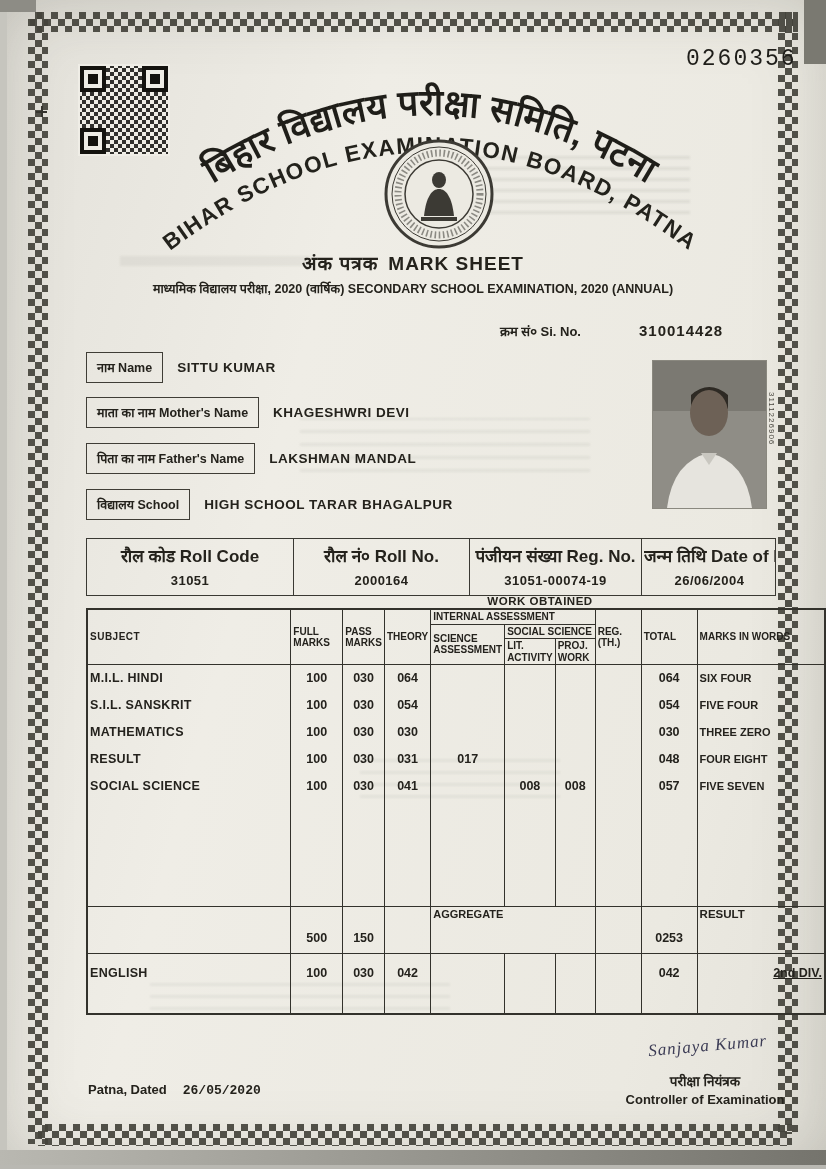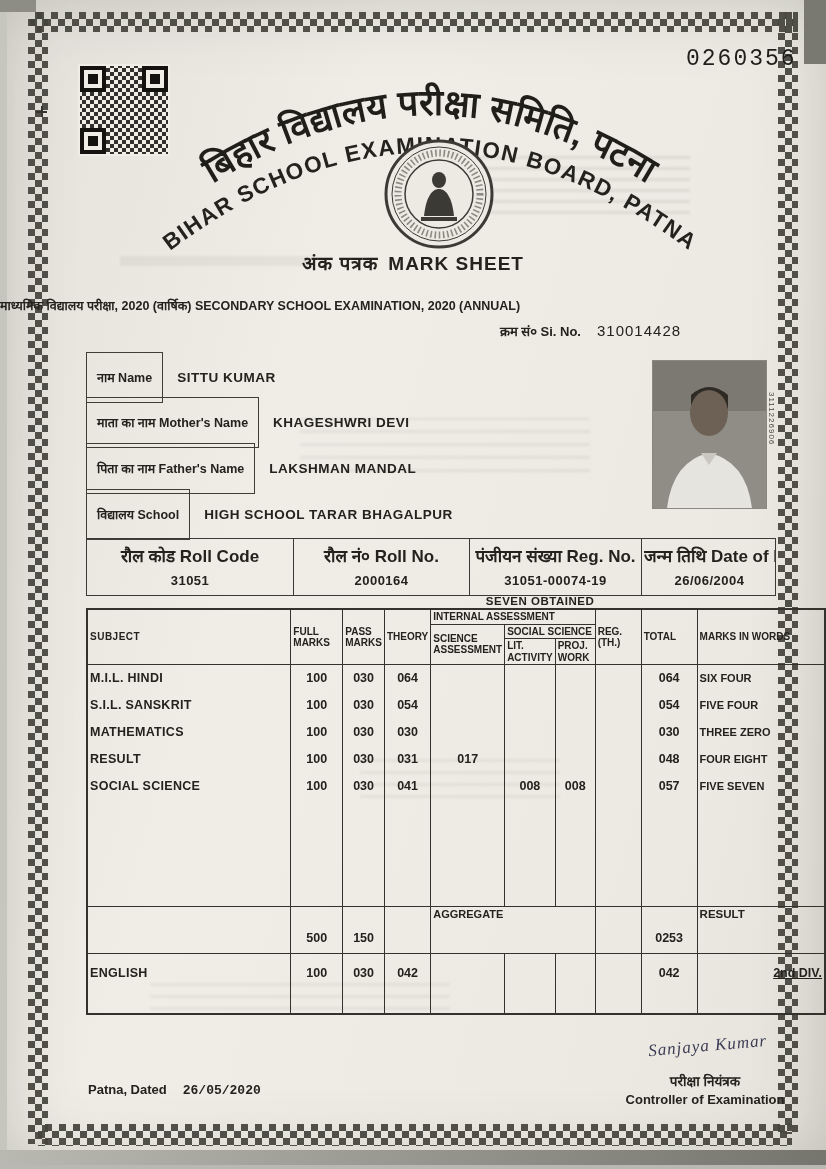--- a/index.html
+++ b/index.html
@@ -31,27 +31,27 @@
   .g5{left:150px;top:980px;width:300px;height:30px;background:repeating-linear-gradient(0deg,rgba(95,100,90,.07) 0 3px,transparent 3px 12px);}
 
   .serial{position:absolute;left:686px;top:46px;font-family:"Liberation Mono",monospace;font-size:23px;letter-spacing:2px;color:#1f1e1a;}
   .qr{position:absolute;left:78px;top:64px;width:92px;height:92px;}
   .plusmark{position:absolute;left:36px;top:106px;width:11px;height:11px;
     background:linear-gradient(#35342e,#35342e) 50% 0/2px 100% no-repeat,linear-gradient(#35342e,#35342e) 0 50%/100% 2px no-repeat;}
   .arc-wrap{position:absolute;left:80px;top:55px;width:700px;height:225px;}
   .seal{position:absolute;left:383px;top:138px;width:112px;height:112px;}
   .marksheet-title{position:absolute;left:0;top:250px;width:826px;text-align:center;font-size:19px;font-weight:bold;letter-spacing:1px;}
   .marksheet-title .gap{display:inline-block;width:10px;}
-  .exam-line{position:absolute;left:0;top:297px;width:826px;text-align:left;font-size:12.5px;font-weight:bold;}
+  .exam-line{position:absolute;left:0;top:280px;width:826px;text-align:center;font-size:12.5px;font-weight:bold;}
   .slno{position:absolute;left:500px;top:322px;display:flex;align-items:baseline;gap:16px;}
   .slno .lbl{font-size:13px;font-weight:bold;}
-  .slno .val{font-size:15px;font-weight:normal;letter-spacing:1px;}
+  .slno .val{font-size:15px;font-weight:bold;letter-spacing:1px;margin-left:42px;}
 
   .info-row{position:absolute;left:86px;display:flex;align-items:center;}
-  .info-label{display:inline-block;border:1.2px solid #3f3d36;padding:16px 10px;font-size:12.5px;font-weight:bold;white-space:nowrap;}
+  .info-label{display:inline-block;border:1.2px solid #3f3d36;padding:6px 10px;font-size:12.5px;font-weight:bold;white-space:nowrap;}
   .info-value{margin-left:14px;font-size:13.5px;font-weight:bold;letter-spacing:.5px;white-space:nowrap;}
   .r1{top:352px;} .r2{top:397px;} .r3{top:443px;} .r4{top:489px;}
 
   .photo{position:absolute;left:652px;top:360px;width:113px;height:147px;border:1px solid #8a887f;}
   .photo svg{display:block;}
   .photo-serial{position:absolute;left:767px;top:392px;writing-mode:vertical-rl;font-size:8px;letter-spacing:1px;color:#4a4840;}
 
   .reg-table{position:absolute;left:86px;top:538px;width:690px;height:58px;display:grid;grid-template-columns:207px 176px 172px 135px;border:1.5px solid #3a3933;box-sizing:border-box;}
   .reg-cell{border-right:1px solid #3a3933;display:flex;flex-direction:column;justify-content:space-between;padding:5px 2px 7px;box-sizing:border-box;}
   .reg-cell:last-child{border-right:none;}
@@ -226,21 +226,21 @@
     <div class="reg-cell">
       <div class="reg-label">पंजीयन संख्या Reg. No.</div>
       <div class="reg-value">31051-00074-19</div>
     </div>
     <div class="reg-cell">
       <div class="reg-label">जन्म तिथि Date of Birth</div>
       <div class="reg-value">26/06/2004</div>
     </div>
   </div>
 
-  <div class="marks-obtained">SEVEN OBTAINED</div>
+  <div class="marks-obtained">WORK OBTAINED</div>
 
   <table class="marks-table">
     <colgroup>
       <col style="width:204px">
         <col style="width:52px">
         <col style="width:40px">
         <col style="width:46px">
       <col style="width:38px">
         <col style="width:40px">
         <col style="width:40px">

